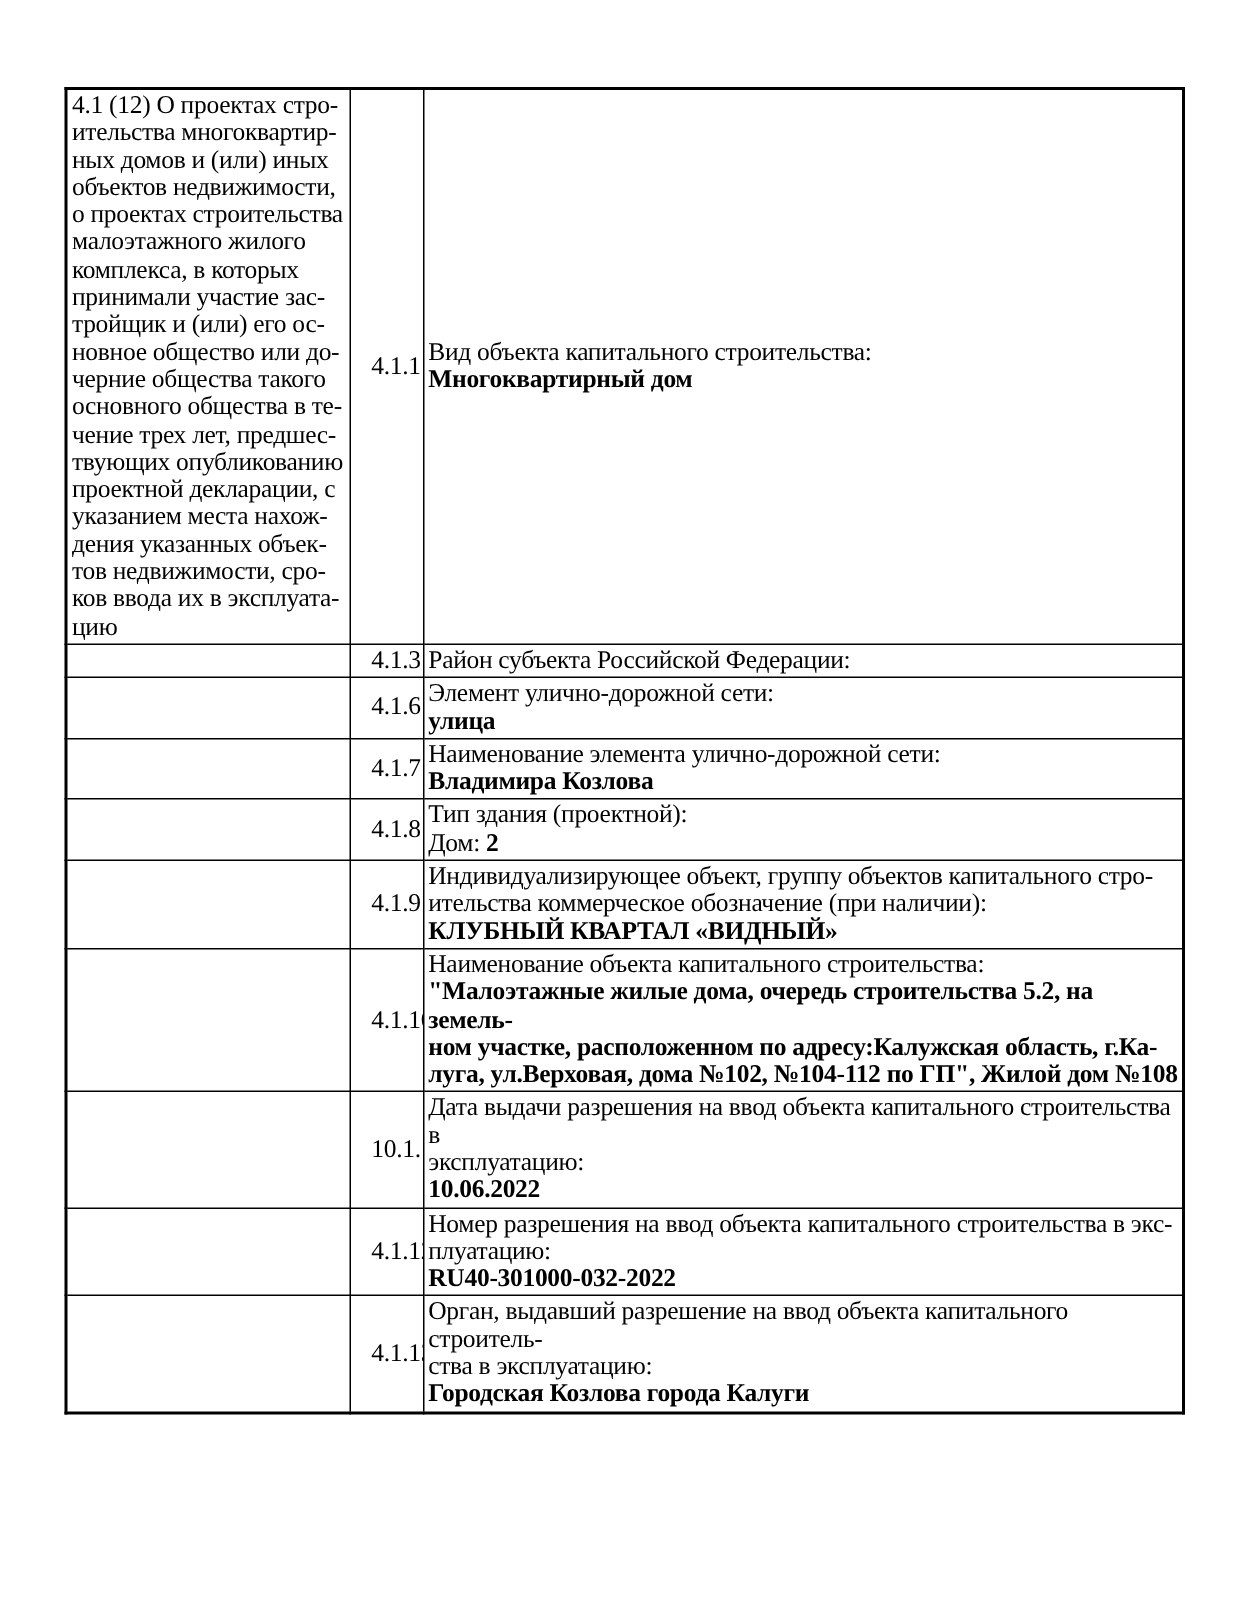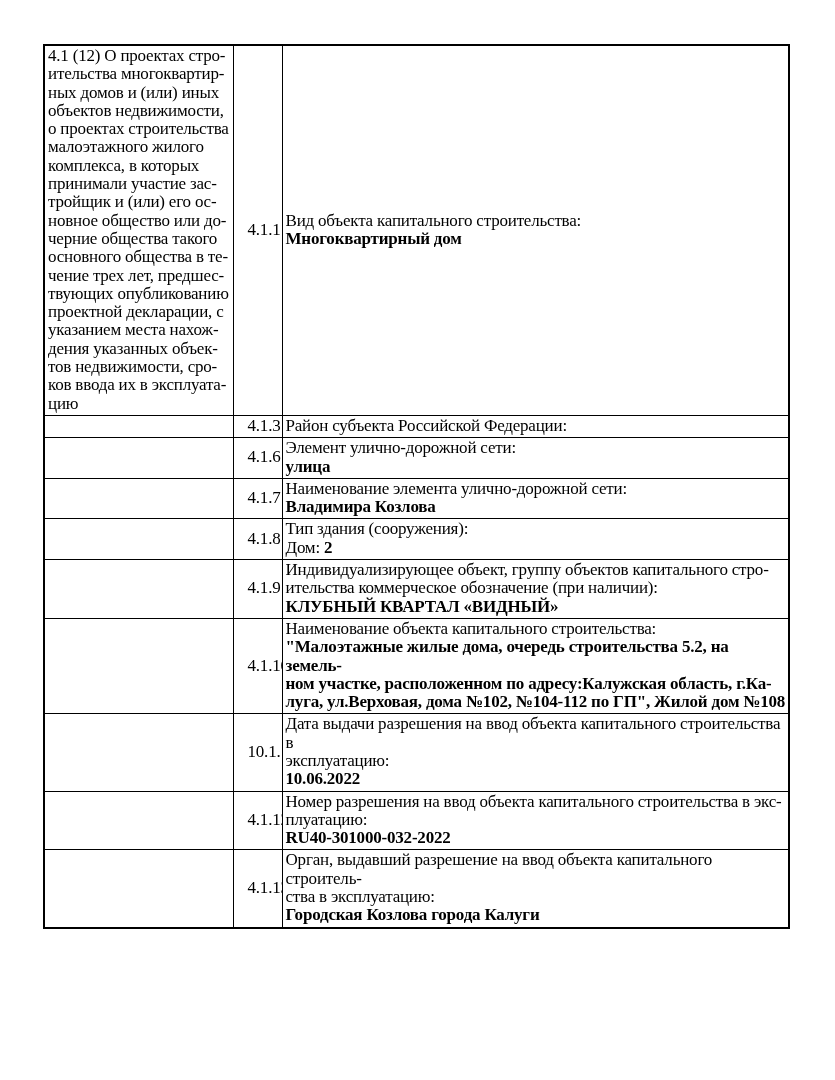--- a/index.html
+++ b/index.html
@@ -17,21 +17,21 @@
   }
   .page {
     position: relative;
     width: 835px;
     height: 1080px;
     background: #ffffff;
   }
   table.decl {
     position: absolute;
     left: 43px;
-    top: 44px;
+    top: 58px;
     width: 745px;
     border-collapse: collapse;
     table-layout: fixed;
     border: 2px solid #000000;
   }
   col.c1 { width: 189px; }
   col.c2 { width: 49px; }
   col.c3 { width: 507px; }
   td {
     border: 1px solid #000000;
@@ -129,21 +129,21 @@
       <div class="label">Наименование элемента улично-дорожной сети:</div>
       <div class="value"><span class="vp"></span><span class="vb">Владимира Козлова</span></div>
     </td>
   </tr>
         <tr>
     <td class="c-note">
       <div class="note-text"></div>
     </td>
     <td class="c-code">4.1.8</td>
     <td class="c-content">
-      <div class="label">Тип здания (сооружения):</div>
+      <div class="label">Тип здания (проектной):</div>
       <div class="value"><span class="vp">Дом: </span><span class="vb">2</span></div>
     </td>
   </tr>
         <tr>
     <td class="c-note">
       <div class="note-text"></div>
     </td>
     <td class="c-code">4.1.9</td>
     <td class="c-content">
       <div class="label">Индивидуализирующее объект, группу объектов капитального стро-

